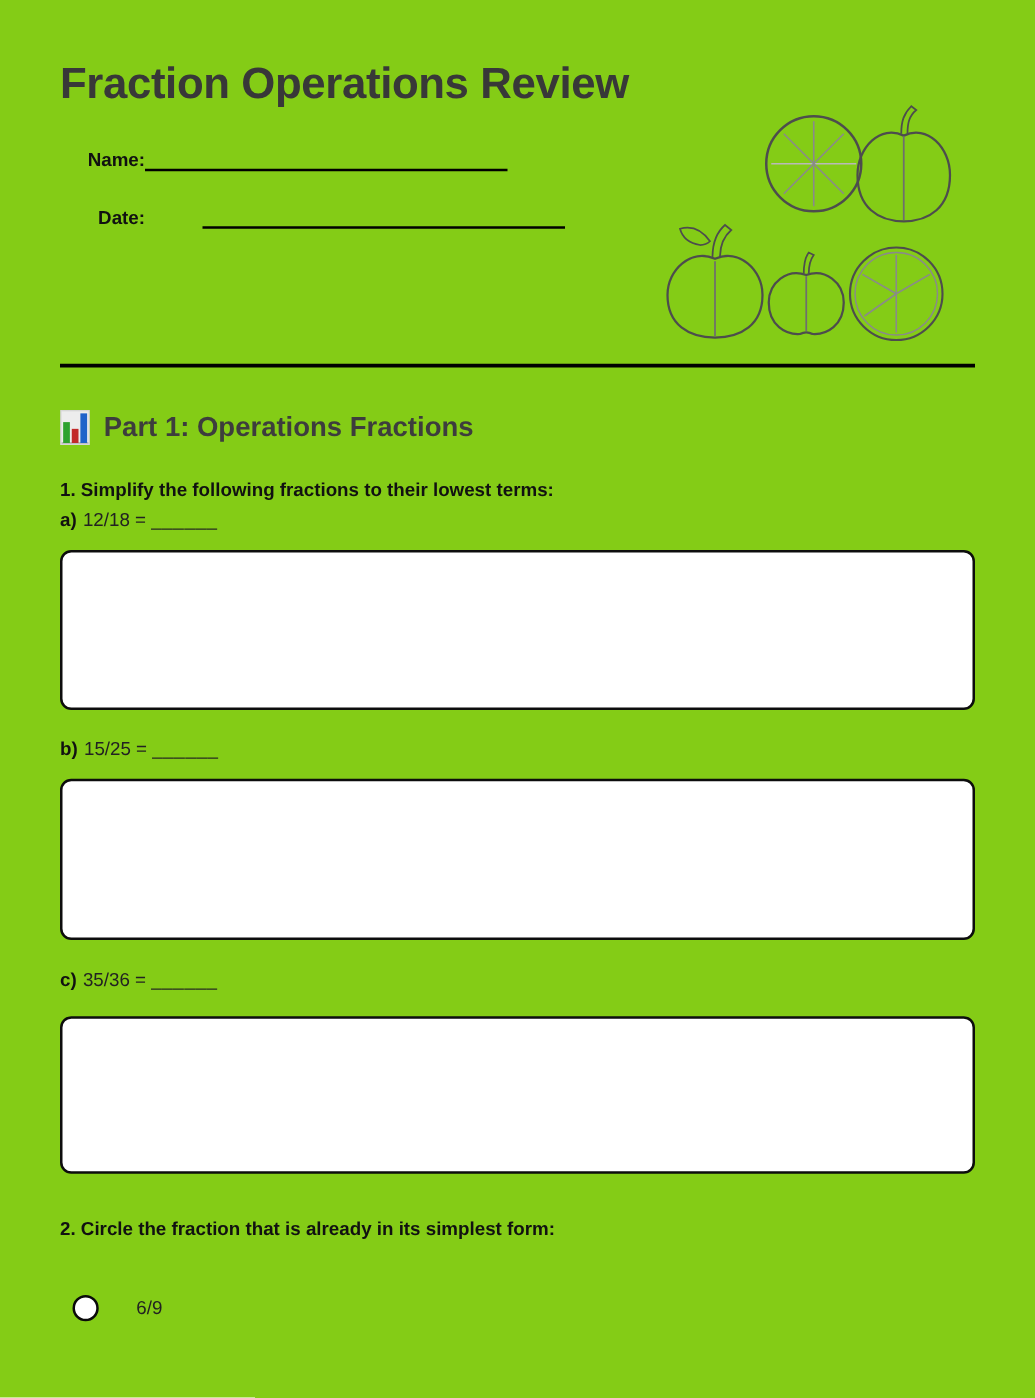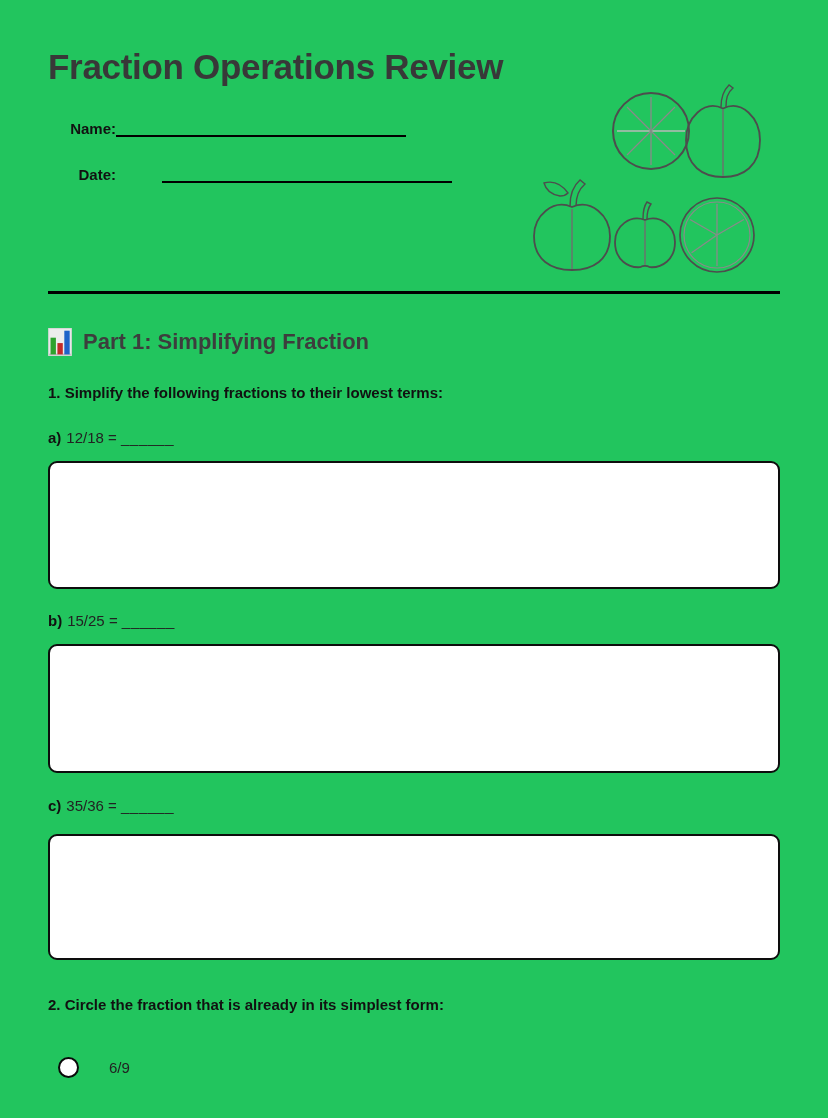--- a/index.html
+++ b/index.html
@@ -1,20 +1,20 @@
 <!DOCTYPE html>
 <html><head>
 <meta charset="utf-8">
 <style>
   * { margin:0; padding:0; box-sizing:border-box; }
   html,body { background:#ffffff; }
   .page {
     position:relative;
     width:828px; height:1118px;
-    background:#22c55e;
+    background:#84cc16;
     overflow:hidden;
     font-family:"Liberation Sans", sans-serif;
     color:#1a1a1a;
   }
   .content { padding:0 48px; }
 
   .doc-title {
     margin-top:46px;
     width:470px;
     font-size:35px;
@@ -32,21 +32,21 @@
   .illustration { position:absolute; left:520px; top:78px; }
 
   .divider { margin-top:108px; width:732px; height:3px; background:#000; border:none; }
 
   .section-heading { margin-top:34px; display:flex; align-items:center; gap:11px; }
   .section-heading .icon { flex:none; display:inline-flex; }
   .section-heading .heading-text { font-size:22px; font-weight:700; color:#3d3d3d; }
 
   .question-text { margin-top:28px; font-size:15px; font-weight:700; color:#111; line-height:1.25; }
 
-  .item-line { margin-top:27px; font-size:15px; color:#222; line-height:1.25; }
+  .item-line { margin-top:6px; font-size:15px; color:#222; line-height:1.25; }
   .item-line .item-label { font-weight:700; color:#111; margin-right:5px; }
   .item-line .blank { letter-spacing:0.5px; color:#222; }
 
   .answer-box {
     margin-top:13px;
     width:732px; height:128px;
     border:2px solid #0d0d0d;
     border-radius:9px;
     background:#fff;
   }
@@ -89,21 +89,21 @@
     <div class="section-heading">
       <span class="icon">
         <svg width="24" height="28" viewBox="0 0 22 26" aria-hidden="true">
           <rect x="0.5" y="0.5" width="21" height="25" fill="#ededed" stroke="#d7d7d7" stroke-width="1"></rect>
           <line x1="1" y1="24.5" x2="21" y2="24.5" stroke="#bcbcbc" stroke-width="1.4"></line>
           <rect x="2.2" y="9" width="5" height="15.5" fill="#2ea22e"></rect>
           <rect x="8.6" y="14" width="5" height="10.5" fill="#c22a2a"></rect>
           <rect x="15" y="2.5" width="5" height="22" fill="#1f63c9"></rect>
         </svg>
       </span>
-      <span class="heading-text">Part 1: Simplifying Fraction</span>
+      <span class="heading-text">Part 1: Operations Fractions</span>
     </div>
 
     <div class="question-text">1. Simplify the following fractions to their lowest terms:</div>
 
     <div class="item-line line-a">
       <span class="item-label">a)</span><span>12/18 =</span>
       <span class="blank">______</span>
     </div>
     <div class="answer-box box-a"></div>
 

